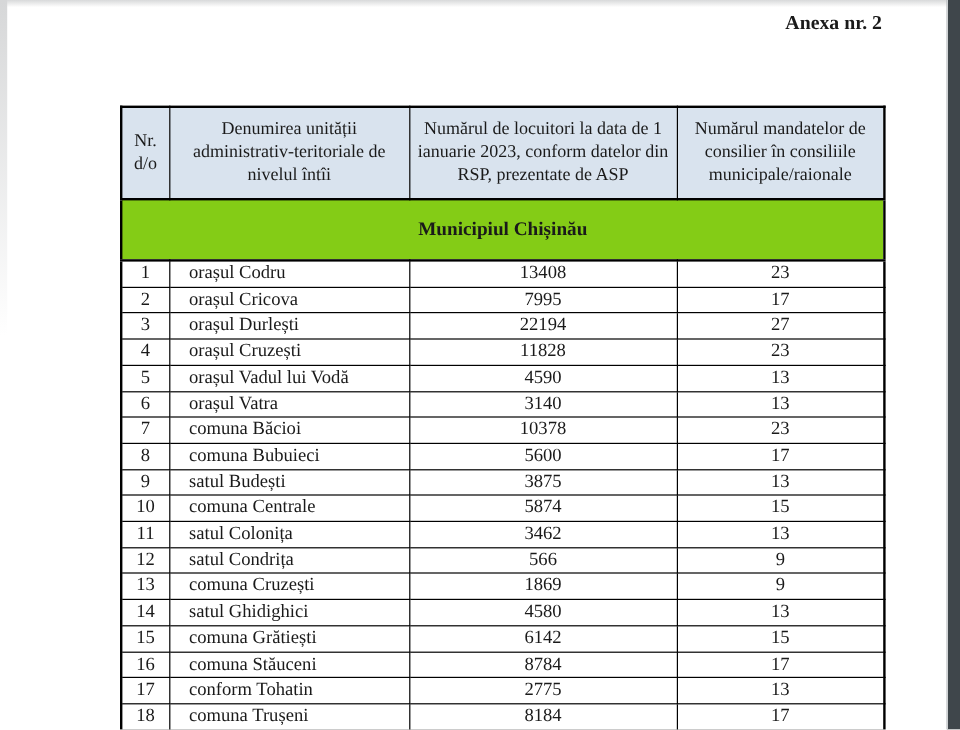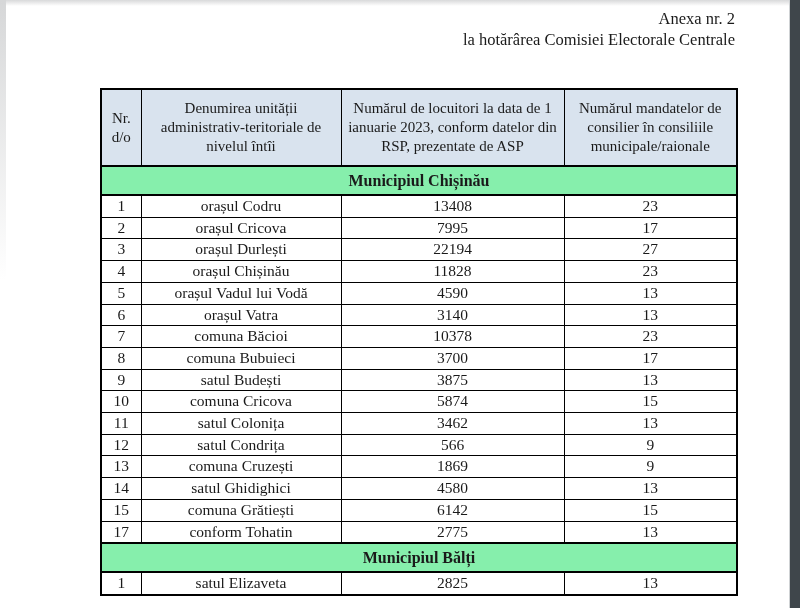--- a/index.html
+++ b/index.html
@@ -26,24 +26,24 @@
   .right-strip {
     position: absolute; top: 0; right: 0;
     width: 11px; height: 608px;
     background: #3f464b;
     border-left: 1px solid #cfd2d4;
     box-sizing: border-box;
   }
   .annex {
     position: absolute;
     top: 9px; right: 65px;
-    text-align: right;
     font-size: 16.5px;
     line-height: 20.5px;
     white-space: nowrap;
+    font-weight: bold;
   }
   table.pop-table {
     position: absolute;
     left: 100px; top: 88px;
     width: 636px;
     border-collapse: collapse;
     table-layout: fixed;
     border: 2px solid #000000;
   }
   .pop-table th, .pop-table td {
@@ -53,53 +53,52 @@
   .pop-table th {
     background: #d9e3ee;
     font-weight: normal;
     font-size: 15px;
     line-height: 19px;
     padding: 9px 3px;
     text-align: center;
     vertical-align: middle;
   }
   .pop-table tr.section-row td {
-    background: #86efac;
+    background: #84cc16;
     font-weight: bold;
     text-align: center;
     font-size: 16px;
     height: 19px;
     line-height: 19px;
-    padding: 4px;
+    padding: 15px;
     border-top: 2px solid #000000;
     border-bottom: 2px solid #000000;
   }
   .pop-table tr.data-row td {
     text-align: center;
     font-size: 15.5px;
     height: 20.7px;
     line-height: 20.7px;
     padding: 0;
     white-space: nowrap;
   }
   .pop-table tr.data-row td.name-cell {
-    text-align: center;
-    padding-left: 0;
+    text-align: left;
+    padding-left: 16px;
   }
 </style>
 </head>
 <body>
 
 <div class="top-edge"></div>
 <div class="left-edge"></div>
 <div class="right-strip"></div>
 
 <div class="annex">
   <div>Anexa nr. 2</div>
-  <div>la hotărârea Comisiei Electorale Centrale</div>
 </div>
 
 <table class="pop-table">
   <colgroup>
     <col style="width:40px">
     <col style="width:200px">
     <col style="width:223px">
     <col style="width:173px">
   </colgroup>
   <thead>
@@ -127,21 +126,21 @@
         <td>17</td>
       </tr>
       <tr class="data-row">
         <td>3</td>
         <td class="name-cell">orașul Durlești</td>
         <td>22194</td>
         <td>27</td>
       </tr>
       <tr class="data-row">
         <td>4</td>
-        <td class="name-cell">orașul Chișinău</td>
+        <td class="name-cell">orașul Cruzești</td>
         <td>11828</td>
         <td>23</td>
       </tr>
       <tr class="data-row">
         <td>5</td>
         <td class="name-cell">orașul Vadul lui Vodă</td>
         <td>4590</td>
         <td>13</td>
       </tr>
       <tr class="data-row">
@@ -152,32 +151,32 @@
       </tr>
       <tr class="data-row">
         <td>7</td>
         <td class="name-cell">comuna Băcioi</td>
         <td>10378</td>
         <td>23</td>
       </tr>
       <tr class="data-row">
         <td>8</td>
         <td class="name-cell">comuna Bubuieci</td>
-        <td>3700</td>
+        <td>5600</td>
         <td>17</td>
       </tr>
       <tr class="data-row">
         <td>9</td>
         <td class="name-cell">satul Budești</td>
         <td>3875</td>
         <td>13</td>
       </tr>
       <tr class="data-row">
         <td>10</td>
-        <td class="name-cell">comuna Cricova</td>
+        <td class="name-cell">comuna Centrale</td>
         <td>5874</td>
         <td>15</td>
       </tr>
       <tr class="data-row">
         <td>11</td>
         <td class="name-cell">satul Colonița</td>
         <td>3462</td>
         <td>13</td>
       </tr>
       <tr class="data-row">
@@ -198,24 +197,36 @@
         <td>4580</td>
         <td>13</td>
       </tr>
       <tr class="data-row">
         <td>15</td>
         <td class="name-cell">comuna Grătiești</td>
         <td>6142</td>
         <td>15</td>
       </tr>
       <tr class="data-row">
+        <td>16</td>
+        <td class="name-cell">comuna Stăuceni</td>
+        <td>8784</td>
+        <td>17</td>
+      </tr>
+      <tr class="data-row">
         <td>17</td>
         <td class="name-cell">conform Tohatin</td>
         <td>2775</td>
         <td>13</td>
+      </tr>
+      <tr class="data-row">
+        <td>18</td>
+        <td class="name-cell">comuna Trușeni</td>
+        <td>8184</td>
+        <td>17</td>
       </tr>
       <tr class="section-row">
         <td colspan="4">Municipiul Bălți</td>
       </tr>
       <tr class="data-row">
         <td>1</td>
         <td class="name-cell">satul Elizaveta</td>
         <td>2825</td>
         <td>13</td>
       </tr>

